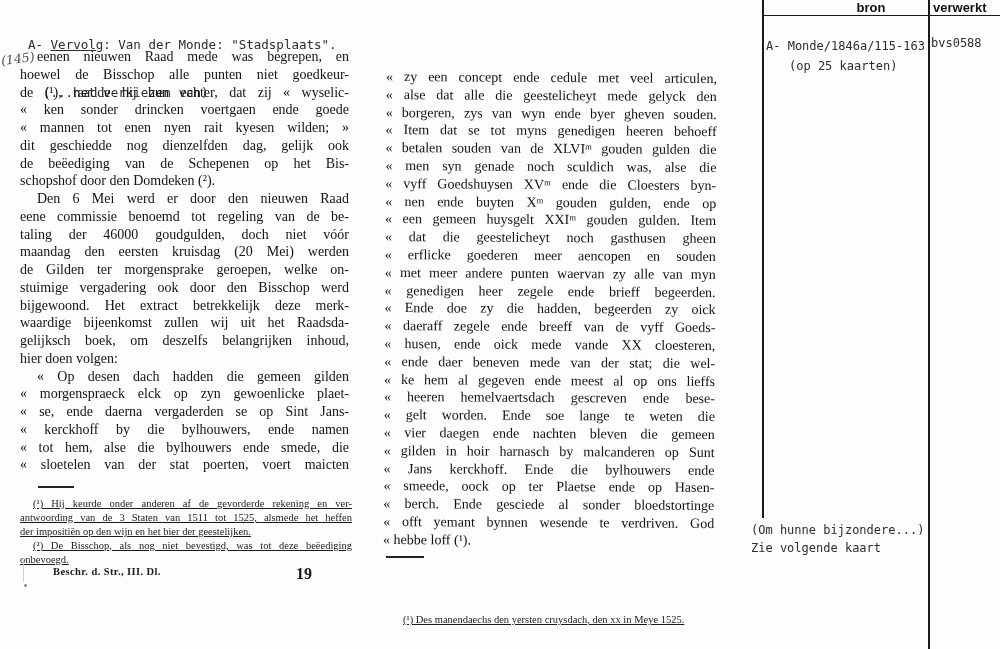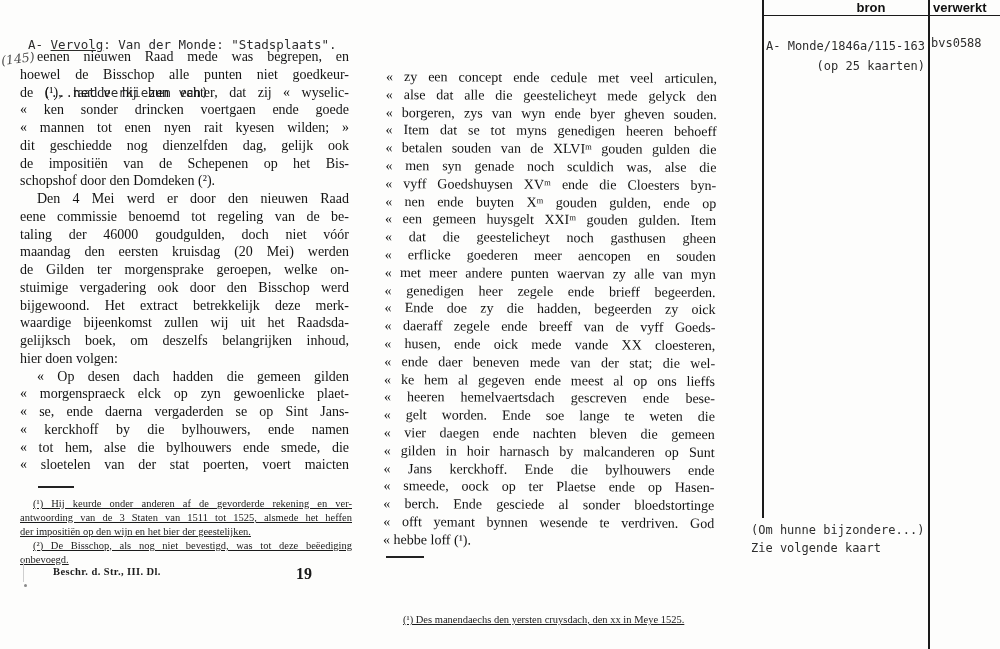--- a/index.html
+++ b/index.html
@@ -37,44 +37,44 @@
   .artifact-dot{position:absolute;left:24px;top:584px;width:3px;height:3px;background:#8a8a8a;border-radius:50%;}
   
   .vline{position:absolute;background:#1a1a1a;width:1.5px;top:0;}
   #vline-left{left:762px;height:518px;}
   #vline-right{left:928px;height:649px;}
   #hline-header{position:absolute;left:762px;top:14.5px;width:238px;height:1.5px;background:#1a1a1a;}
   .card-head{position:absolute;top:0;font-family:"Liberation Sans",sans-serif;font-weight:bold;font-size:13px;color:#111;}
   #card-head-bron{left:762px;width:166px;text-align:center;margin-left:26px;}
   #card-head-verwerkt{left:933px;}
   #card-source{position:absolute;left:766px;top:36px;font-size:12px;line-height:20px;}
-  #card-source .l2{padding-left:23px;text-align:right;}
+  #card-source .l2{padding-left:23px;}
   #card-code{position:absolute;left:931px;top:36px;font-size:12px;}
   #card-note{position:absolute;left:751px;top:522px;font-size:12px;line-height:17.5px;}
 </style>
 </head>
 <body>
 
 <div id="typed-header" class="typed">
   <div><span>A- </span><span class="u">Vervolg</span><span>: Van der Monde: "Stadsplaats".</span></div>
   <div id="typed-subtitle">(...het verkiezen van)</div>
 </div>
 
 <div id="margin-note">(145)</div>
 
 <div id="col-left" class="bookcol">
     <div class="bline ind">eenen nieuwen Raad mede was begrepen, en</div>
     <div class="bline">hoewel de Bisschop alle punten niet goedkeur-</div>
     <div class="bline">de (¹), raadde hij hun echter, dat zij « wyselic-</div>
     <div class="bline">« ken sonder drincken voertgaen ende goede</div>
     <div class="bline">« mannen tot enen nyen rait kyesen wilden; »</div>
     <div class="bline">dit geschiedde nog dienzelfden dag, gelijk ook</div>
-    <div class="bline">de impositiën van de Schepenen op het Bis-</div>
+    <div class="bline">de beëediging van de Schepenen op het Bis-</div>
     <div class="bline endp">schopshof door den Domdeken (²).</div>
-    <div class="bline ind">Den 4 Mei werd er door den nieuwen Raad</div>
+    <div class="bline ind">Den 6 Mei werd er door den nieuwen Raad</div>
     <div class="bline">eene commissie benoemd tot regeling van de be-</div>
     <div class="bline">taling der 46000 goudgulden, doch niet vóór</div>
     <div class="bline">maandag den eersten kruisdag (20 Mei) werden</div>
     <div class="bline">de Gilden ter morgensprake geroepen, welke on-</div>
     <div class="bline">stuimige vergadering ook door den Bisschop werd</div>
     <div class="bline">bijgewoond. Het extract betrekkelijk deze merk-</div>
     <div class="bline">waardige bijeenkomst zullen wij uit het Raadsda-</div>
     <div class="bline">gelijksch boek, om deszelfs belangrijken inhoud,</div>
     <div class="bline endp">hier doen volgen:</div>
     <div class="bline ind">« Op desen dach hadden die gemeen gilden</div>

